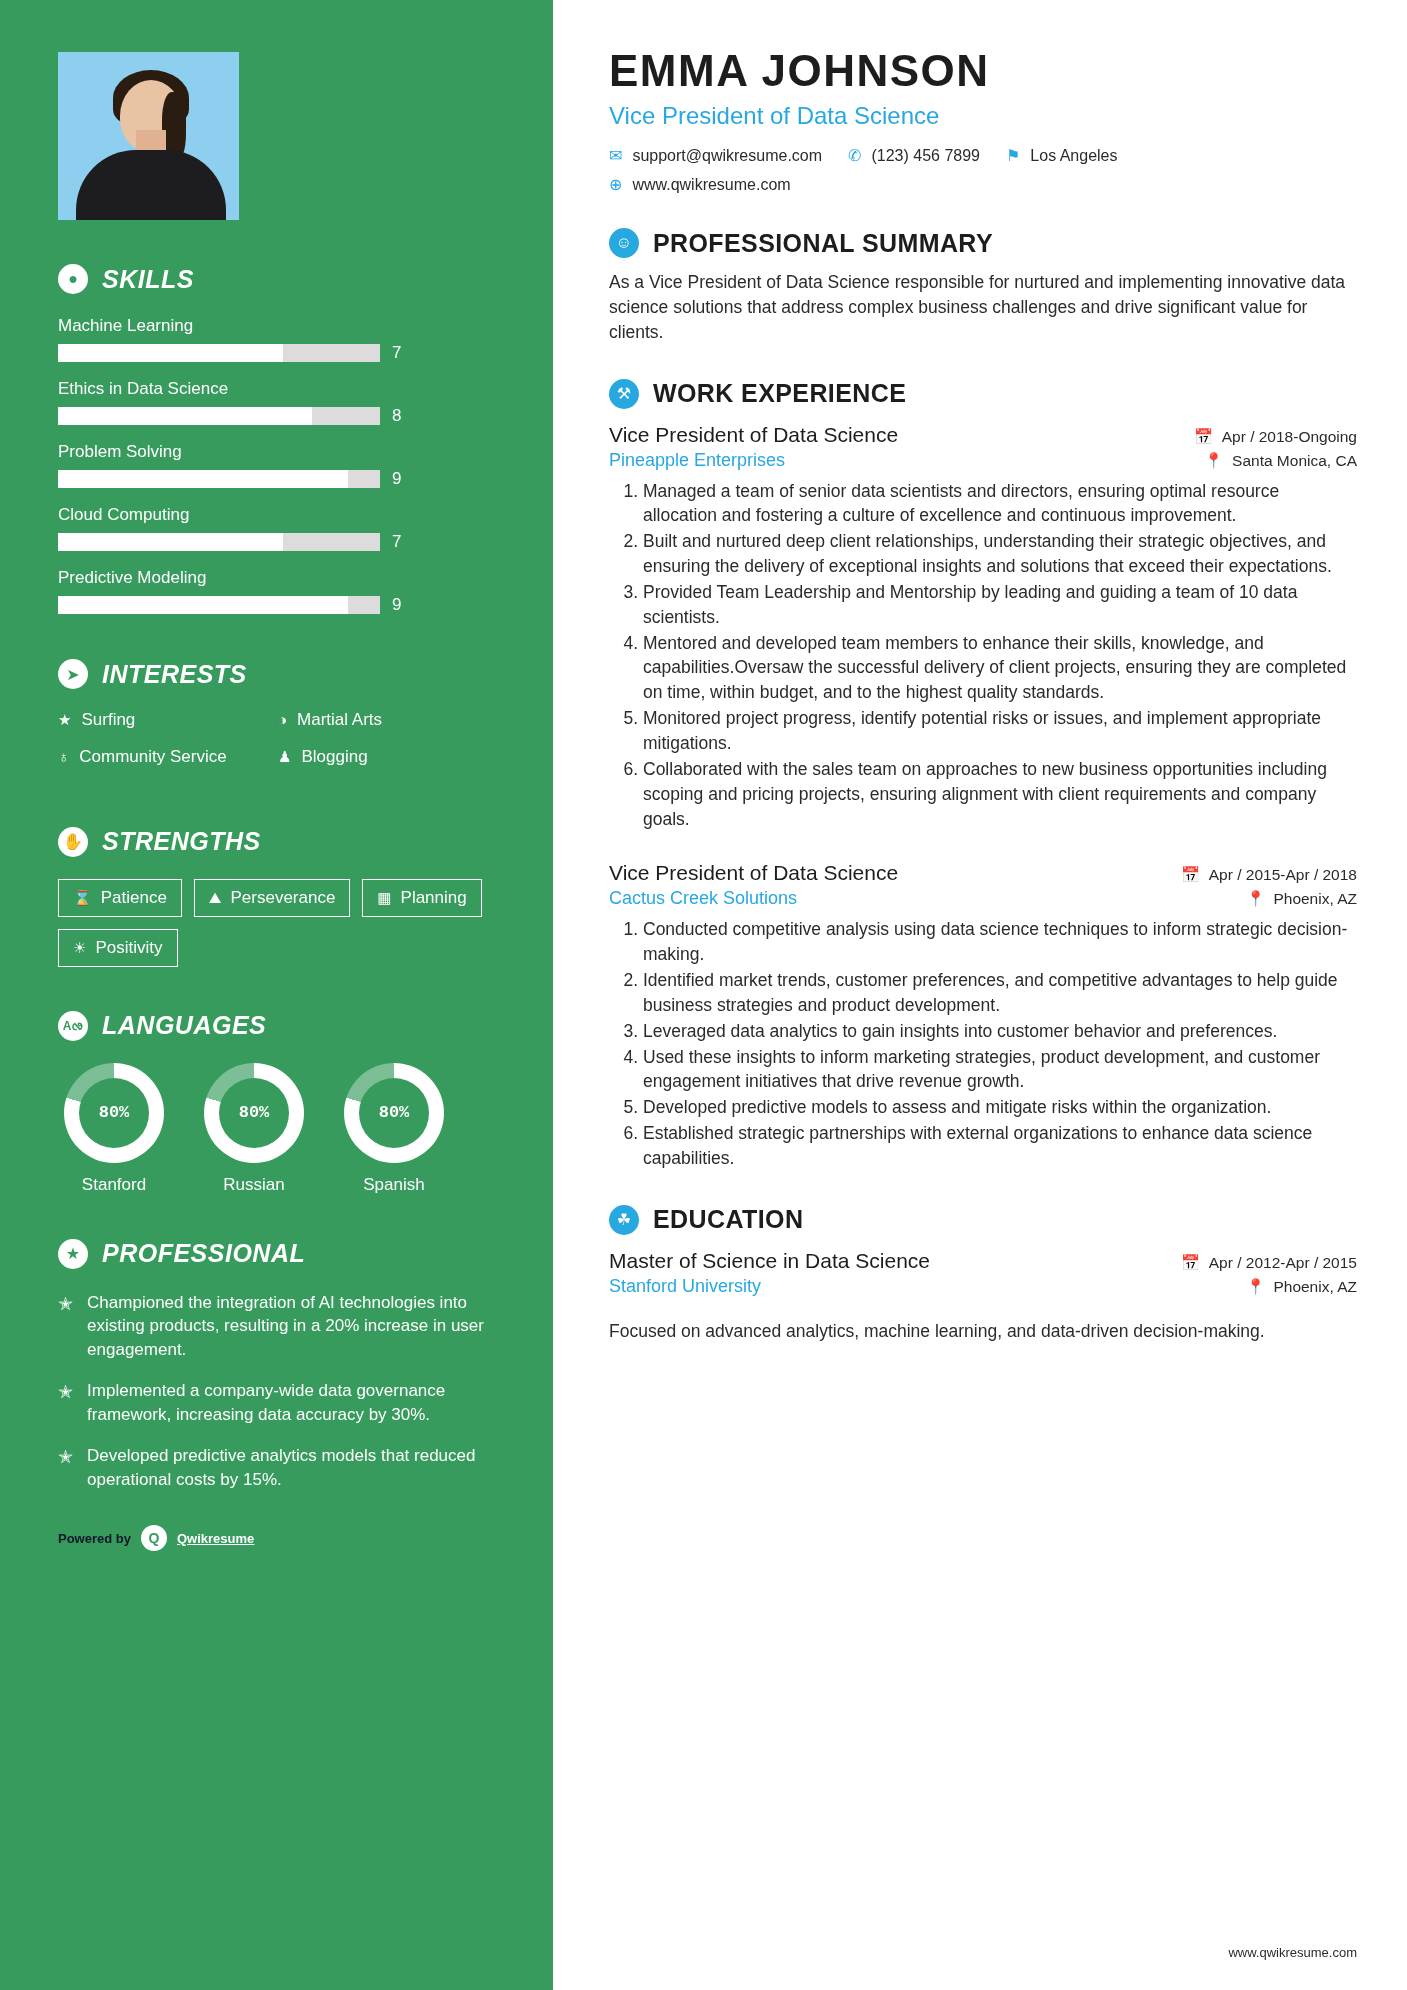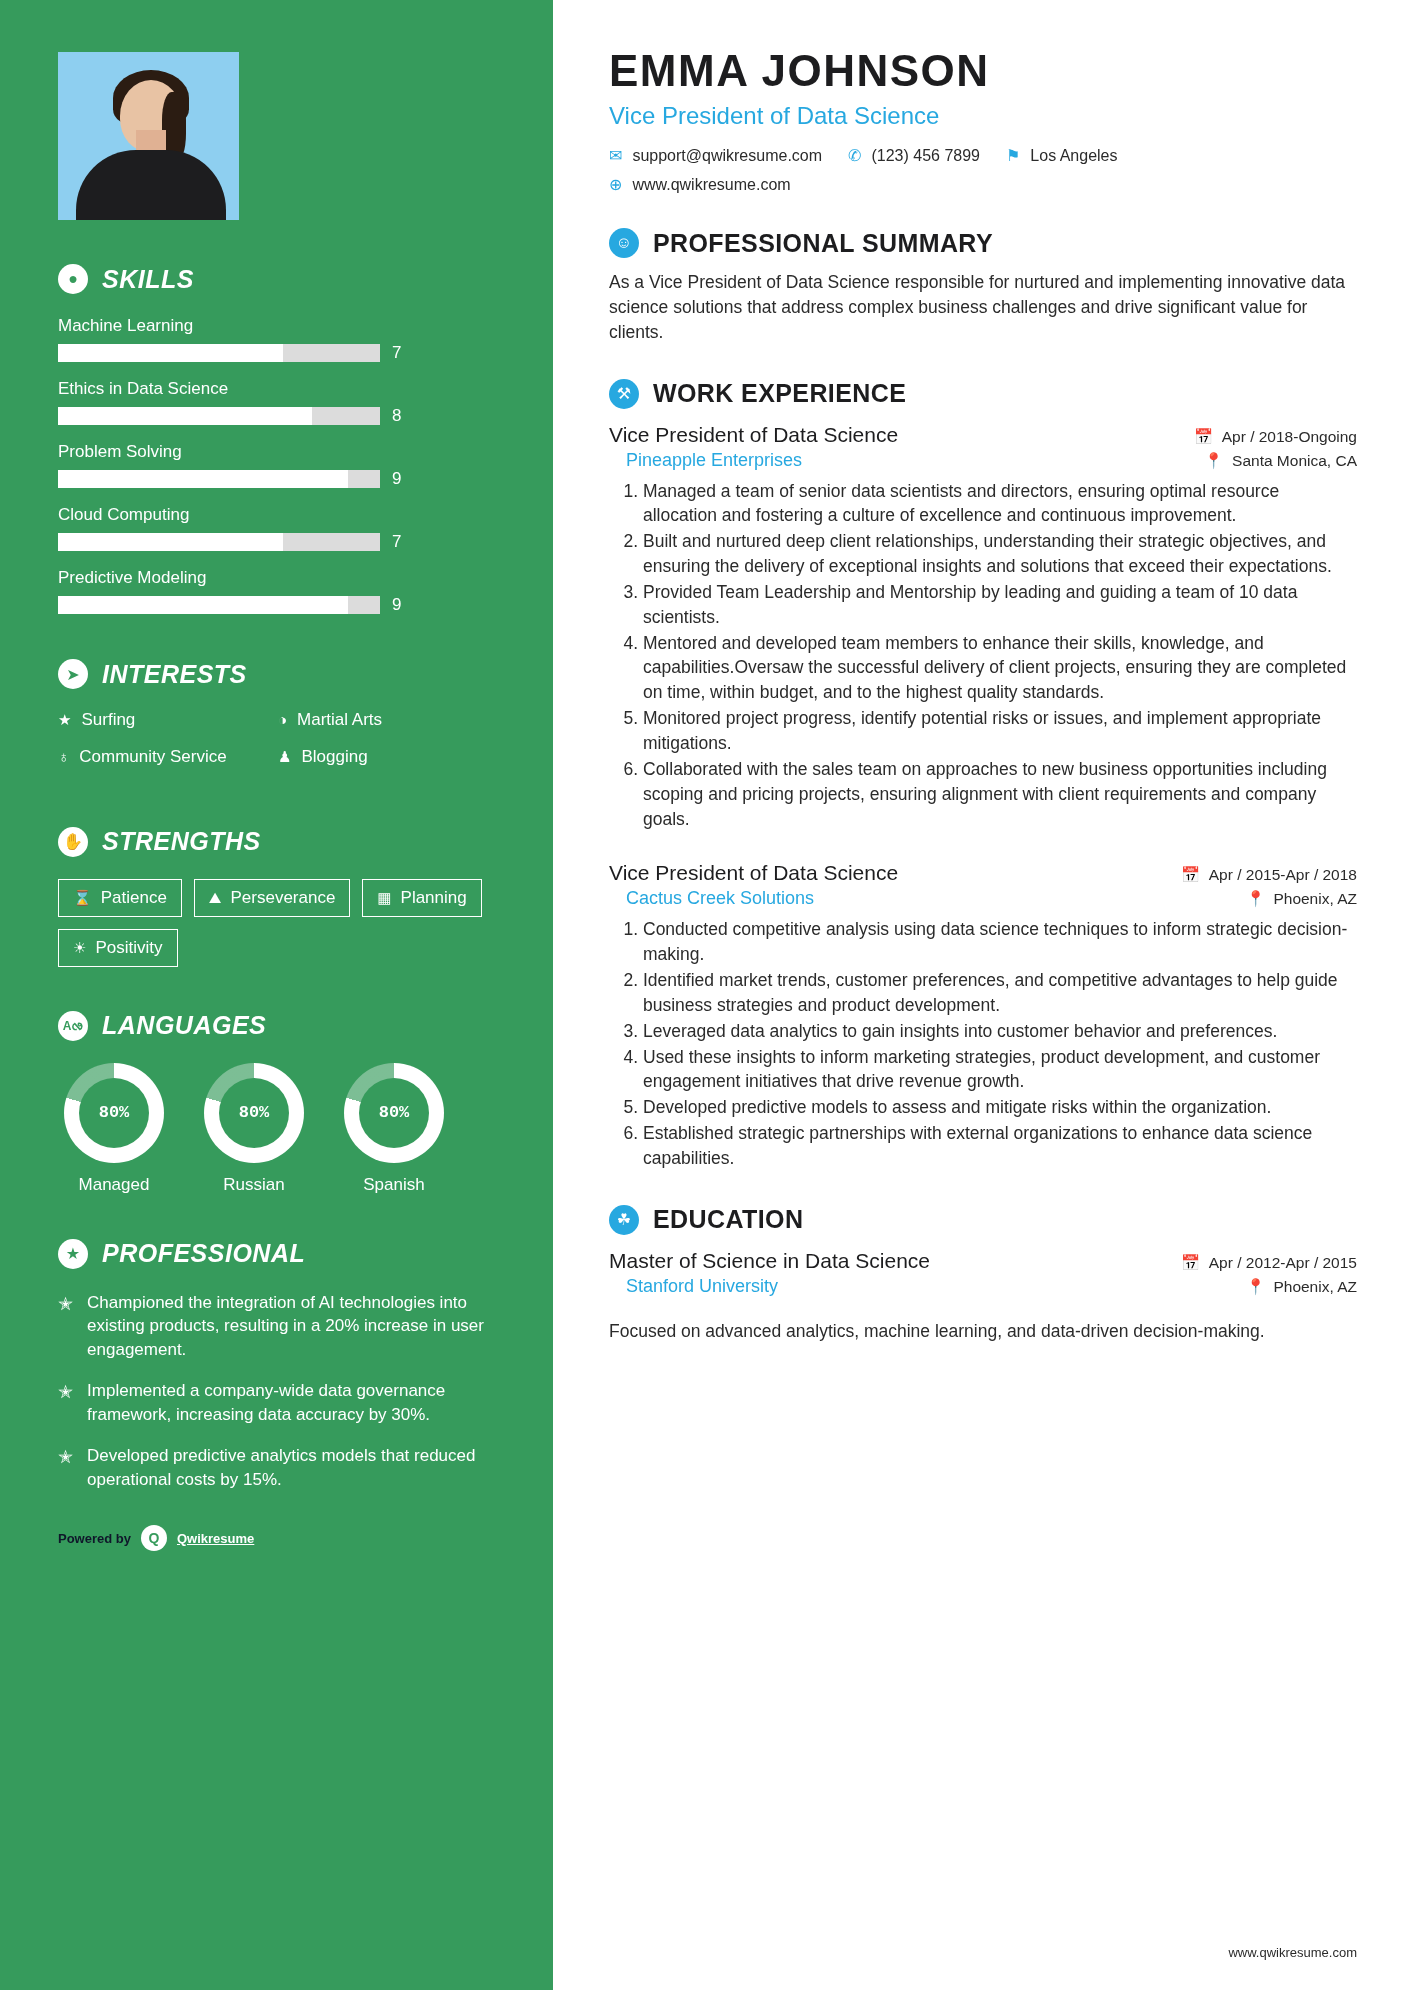--- a/index.html
+++ b/index.html
@@ -224,21 +224,21 @@
     font-weight: bold;
     color: #1d1d1f;
     letter-spacing: 0.4px;
   }
   .summary { font-size: 17.5px; line-height: 1.42; color: #2b2b2b; }
 
   .job { margin-top: 14px; }
   .job-top { display: flex; justify-content: space-between; align-items: baseline; }
   .job-title { font-size: 21px; color: #1d1d1f; }
   .job-date { font-size: 15.5px; color: #2b2b2b; display: flex; align-items: center; gap: 8px; }
-  .job-sub { display: flex; justify-content: space-between; align-items: baseline; margin-top: 3px; margin-left: 17px; }
+  .job-sub { display: flex; justify-content: space-between; align-items: baseline; margin-top: 3px; }
   .job-comp { font-size: 18px; color: #27a8e0; }
   .job-loc { font-size: 15.5px; color: #2b2b2b; display: flex; align-items: center; gap: 8px; }
   .bullets { margin: 8px 0 0 34px; }
   .bullets li { font-size: 17.5px; line-height: 1.42; color: #2b2b2b; margin-bottom: 1px; }
   .job + .job { margin-top: 30px; }
 
   .edu-desc { font-size: 17.5px; line-height: 1.42; color: #2b2b2b; margin-top: 22px; }
 
   .site-foot {
     position: absolute;
@@ -365,21 +365,21 @@
 
       <div class="sec-head">
         <span class="circ" style="font-size:12px;font-weight:bold;">Aᰒ</span>
         <span class="t">LANGUAGES</span>
       </div>
       <div class="langs">
         <div class="lang">
           <div class="ring">
             <div class="hole">80%</div>
           </div>
-          <div class="lnm">Managed</div>
+          <div class="lnm">Stanford</div>
         </div>
         <div class="lang">
           <div class="ring">
             <div class="hole">80%</div>
           </div>
           <div class="lnm">Russian</div>
         </div>
         <div class="lang">
           <div class="ring">
             <div class="hole">80%</div>

